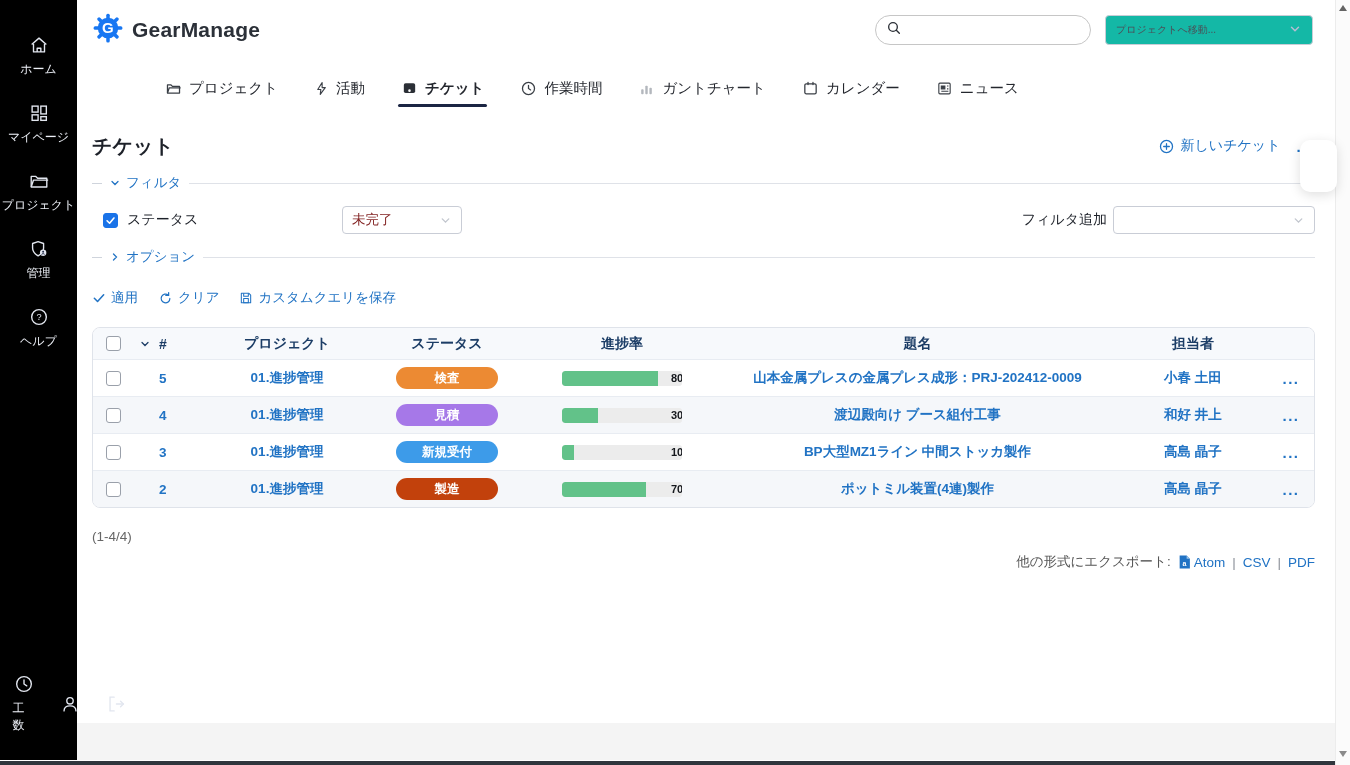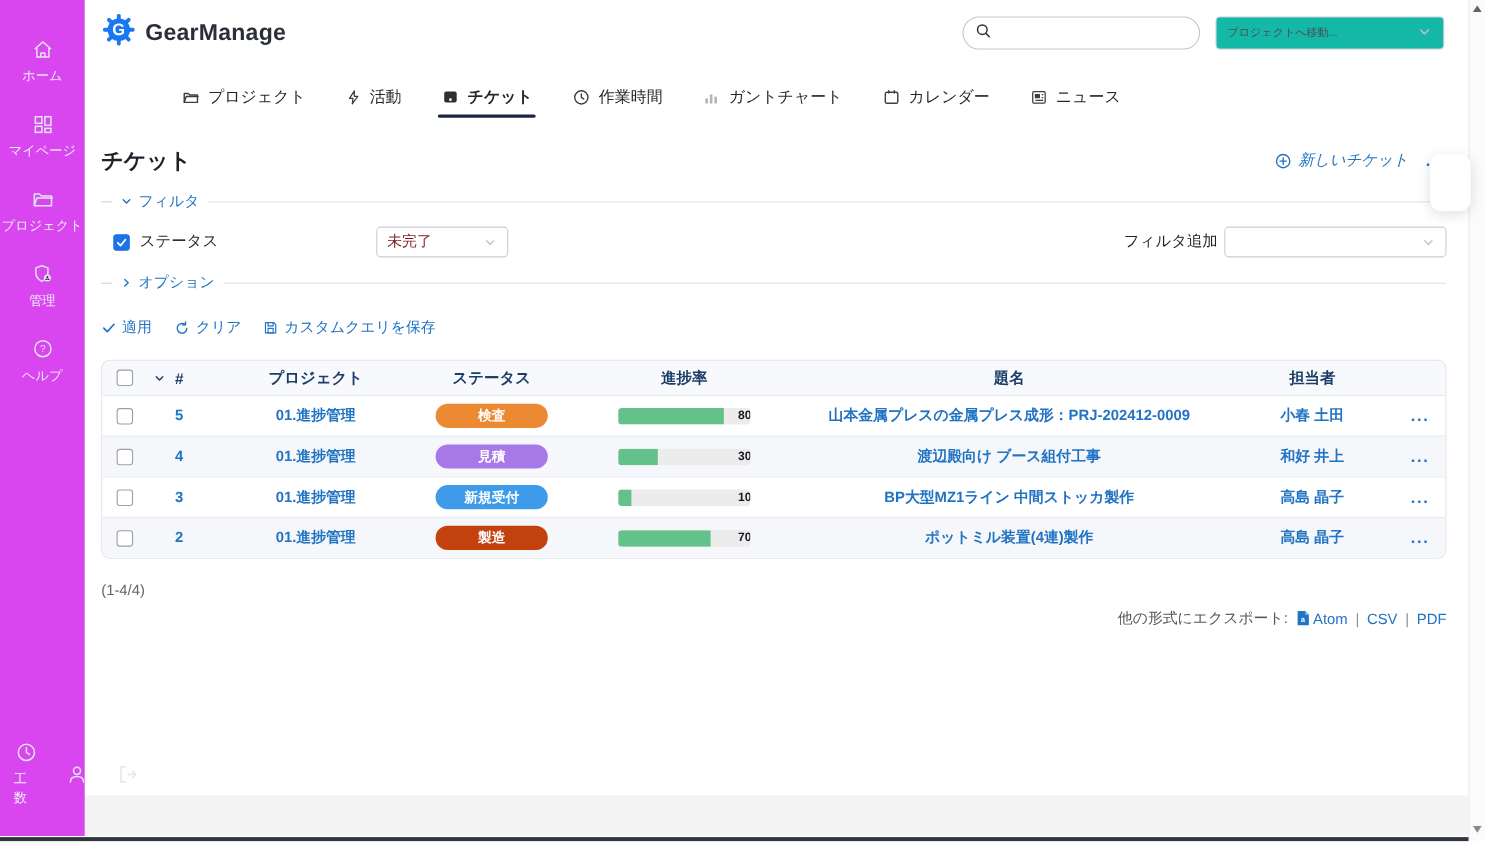--- a/index.html
+++ b/index.html
@@ -1,21 +1,21 @@
 <!DOCTYPE html>
 <html><head>
 <meta charset="utf-8">
 <style>
   * { margin:0; padding:0; box-sizing:border-box; }
   html,body { width:1350px; height:765px; overflow:hidden; }
   body { font-family:"Liberation Sans","DejaVu Sans",sans-serif; background:#fff; }
   .app { position:relative; width:1350px; height:765px; background:#fff; overflow:hidden; }
 
   
-  .sidebar { position:absolute; left:0; top:0; width:77px; height:760px; background:#d946ef;
+  .sidebar { position:absolute; left:0; top:0; width:77px; height:760px; background:#000000;
              display:flex; flex-direction:column; align-items:center; z-index:2; }
   .side-top { padding-top:34px; display:flex; flex-direction:column; align-items:center; gap:24px; }
   .side-item { display:flex; flex-direction:column; align-items:center; gap:5px; color:#EDF0F7;
                font-size:12px; cursor:pointer; }
   .side-item svg { display:block; }
   .side-spacer { flex:1; }
   .side-bottom { display:flex; flex-direction:row; align-items:center; gap:24px; padding-bottom:26px; }
   .avatar-wrap { display:flex; flex-direction:column; align-items:center; gap:6px; color:#fff; font-size:12px; font-weight:bold; }
   .avatar { width:38px; height:38px; border-radius:50%; overflow:hidden; border:2px solid #E5C14D; background:#7E9C6B; }
 
@@ -302,21 +302,21 @@
             <path d="M15.5 8.5 h2 M15.5 12.5 h2 M7.5 15.8 h10"></path>
           </svg>
         <span>ニュース</span>
       </div>
     </nav>
 
     <section class="content">
 
       <div class="page-head">
         <h1 class="page-title">チケット</h1>
-        <div style="display:flex;align-items:center;font-style:italic;">
+        <div style="display:flex;align-items:center;">
           <div class="new-ticket">
             <svg width="17" height="17" viewBox="0 0 24 24" fill="none" stroke="#2173C4" stroke-width="1.8" stroke-linecap="round">
                 <circle cx="12" cy="12" r="8.5"></circle>
                 <path d="M12 8 v8 M8 12 h8"></path>
               </svg>
             <span>新しいチケット</span>
           </div>
           <span class="more-dots">...</span>
         </div>
       </div>

